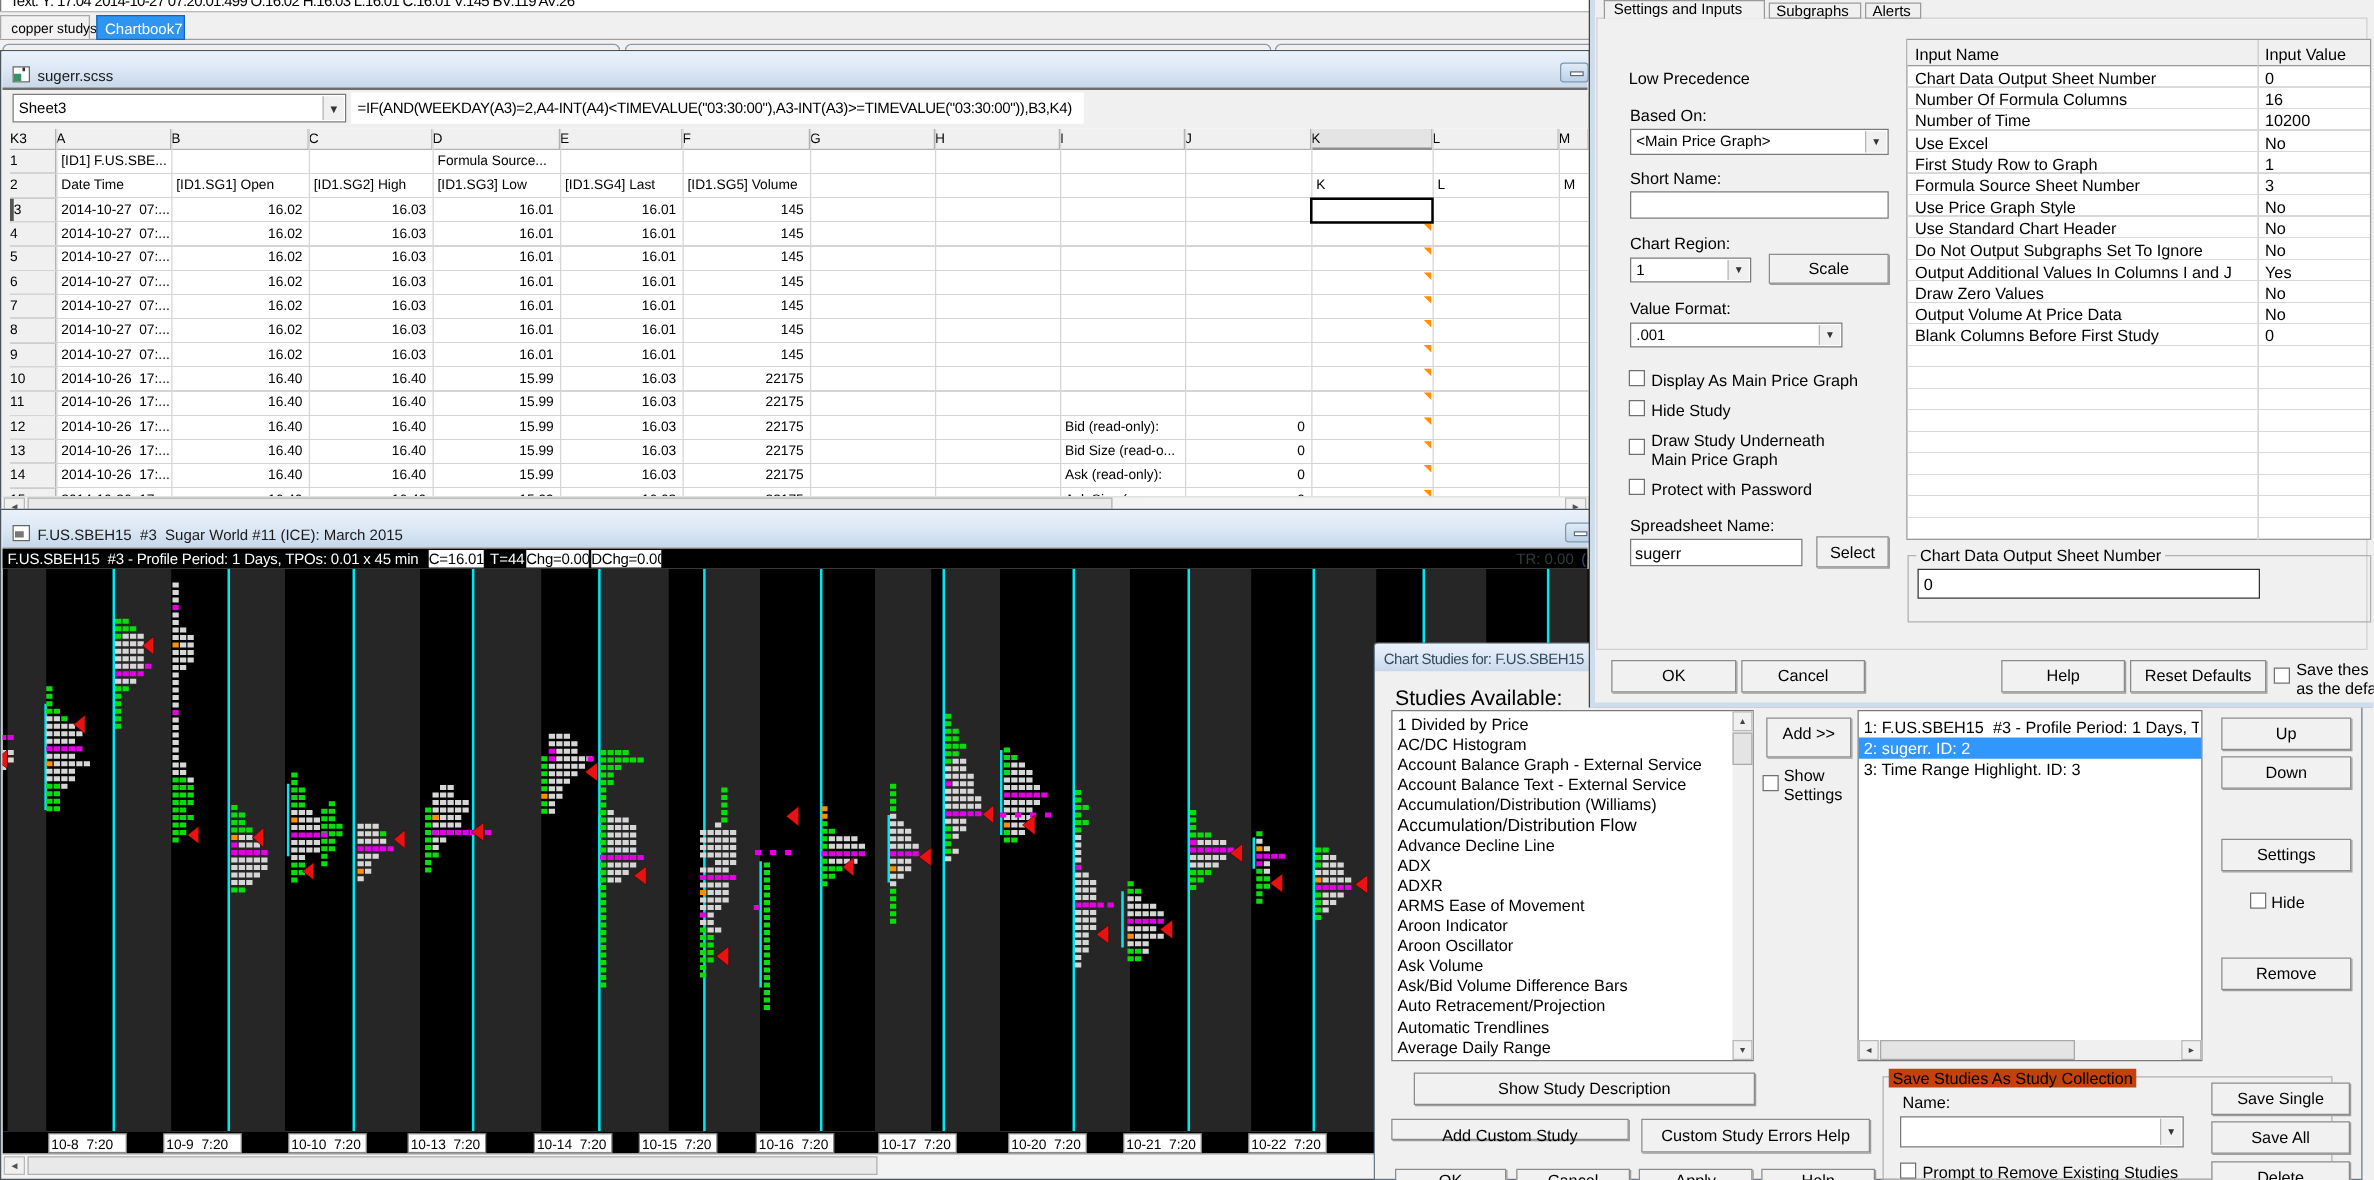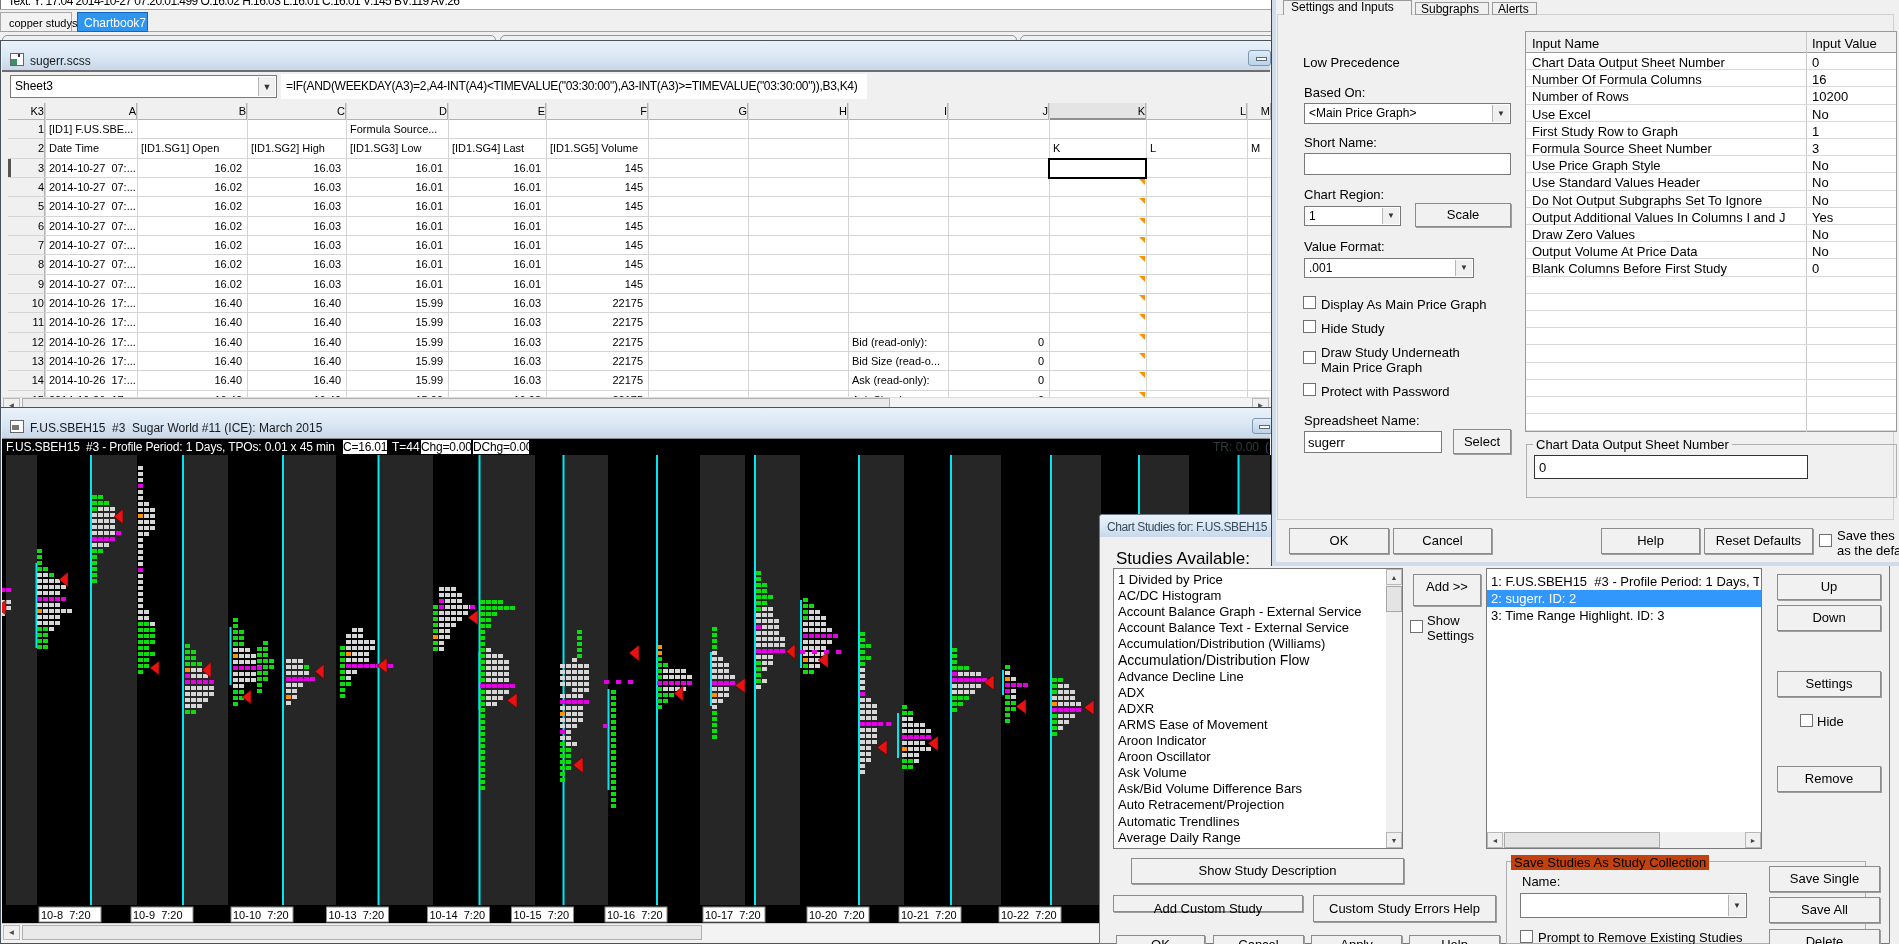--- a/index.html
+++ b/index.html
@@ -7,21 +7,21 @@
 .a{position:absolute}
 .tb{background:linear-gradient(180deg,#eaf1fa 0%,#dde9f6 45%,#c7d8ea 100%)}
 .btn{position:absolute;background:#f1f1f1;border:1px solid #8b8b8b;box-shadow:1px 1px 0 #9d9d9d;
  text-align:center;font-size:13px;color:#000}
 .cb{position:absolute;width:13px;height:13px;background:#fff;border:1px solid #707070}
 .combo{position:absolute;background:#fff;border:1px solid #7a7a7a}
 .arr{position:absolute;right:1px;top:1px;bottom:1px;width:17px;background:#f0f0f0;border-left:1px solid #b5b5b5;
  color:#333;font-size:8px;text-align:center;line-height:17px}
 .gline{position:absolute;background:#d5d5d5}
 .hcell{position:absolute;background:#f0f0f0;border-right:1px solid #b3b3b3;border-bottom:1px solid #b3b3b3;
- text-align:right;font-size:11px;line-height:17px}
+ text-align:left;font-size:11px;line-height:17px}
 .ct{position:absolute;font-size:11px;line-height:19px;white-space:nowrap}
 .num{text-align:right}
 .lbl{position:absolute;font-size:13px;white-space:nowrap}
 .otri{position:absolute;width:0;height:0;border-left:6px solid transparent;border-top:6px solid #ff9000}
 </style></head><body>
 
 <div class="a" style="left:0;top:0;width:1274px;height:9px;background:#fff;border-left:1px solid #777;overflow:hidden">
 <div class="a" style="left:7px;top:-6px;font-size:12px;color:#000;letter-spacing:-0.55px;white-space:nowrap">Text:  Y: 17.04   2014-10-27  07:20:01.499   O:16.02  H:16.03  L:16.01  C:16.01  V:145  BV:119  AV:26</div>
   </div>
 <div class="a" style="left:0;top:9px;width:1274px;height:1px;background:#a5a5a5"></div>
@@ -418,31 +418,31 @@
 <div class="a" style="left:1525px;top:31px;width:372px;height:401px;background:#fff;border:1px solid #9a9a9a"></div>
 <div class="a" style="left:1526px;top:32px;width:370px;height:21px;background:#f0f0f0;border-bottom:1px solid #9a9a9a"></div>
 <div class="a" style="left:1806px;top:32px;width:1px;height:400px;background:#c9c9c9"></div>
 <div class="a lbl" style="left:1532px;top:36px">Input Name</div>
 <div class="a lbl" style="left:1812px;top:36px">Input Value</div>
 <div class="a" style="left:1526px;top:53px;width:370px;height:378px;background:repeating-linear-gradient(180deg,transparent 0,transparent 16.2px,#d9d9d9 16.2px,#d9d9d9 17.2px)"></div>
 <div class="a lbl" style="left:1532px;top:55px">Chart Data Output Sheet Number</div>
 <div class="a lbl" style="left:1812px;top:55px">0</div>
 <div class="a lbl" style="left:1532px;top:72px">Number Of Formula Columns</div>
 <div class="a lbl" style="left:1812px;top:72px">16</div>
-<div class="a lbl" style="left:1532px;top:89px">Number of Rows</div>
+<div class="a lbl" style="left:1532px;top:89px">Number of Time</div>
 <div class="a lbl" style="left:1812px;top:89px">10200</div>
 <div class="a lbl" style="left:1532px;top:107px">Use Excel</div>
 <div class="a lbl" style="left:1812px;top:107px">No</div>
 <div class="a lbl" style="left:1532px;top:124px">First Study Row to Graph</div>
 <div class="a lbl" style="left:1812px;top:124px">1</div>
 <div class="a lbl" style="left:1532px;top:141px">Formula Source Sheet Number</div>
 <div class="a lbl" style="left:1812px;top:141px">3</div>
 <div class="a lbl" style="left:1532px;top:158px">Use Price Graph Style</div>
 <div class="a lbl" style="left:1812px;top:158px">No</div>
-<div class="a lbl" style="left:1532px;top:175px">Use Standard Values Header</div>
+<div class="a lbl" style="left:1532px;top:175px">Use Standard Chart Header</div>
 <div class="a lbl" style="left:1812px;top:175px">No</div>
 <div class="a lbl" style="left:1532px;top:193px">Do Not Output Subgraphs Set To Ignore</div>
 <div class="a lbl" style="left:1812px;top:193px">No</div>
 <div class="a lbl" style="left:1532px;top:210px">Output Additional Values In Columns I and J</div>
 <div class="a lbl" style="left:1812px;top:210px">Yes</div>
 <div class="a lbl" style="left:1532px;top:227px">Draw Zero Values</div>
 <div class="a lbl" style="left:1812px;top:227px">No</div>
 <div class="a lbl" style="left:1532px;top:244px">Output Volume At Price Data</div>
 <div class="a lbl" style="left:1812px;top:244px">No</div>
 <div class="a lbl" style="left:1532px;top:261px">Blank Columns Before First Study</div>

